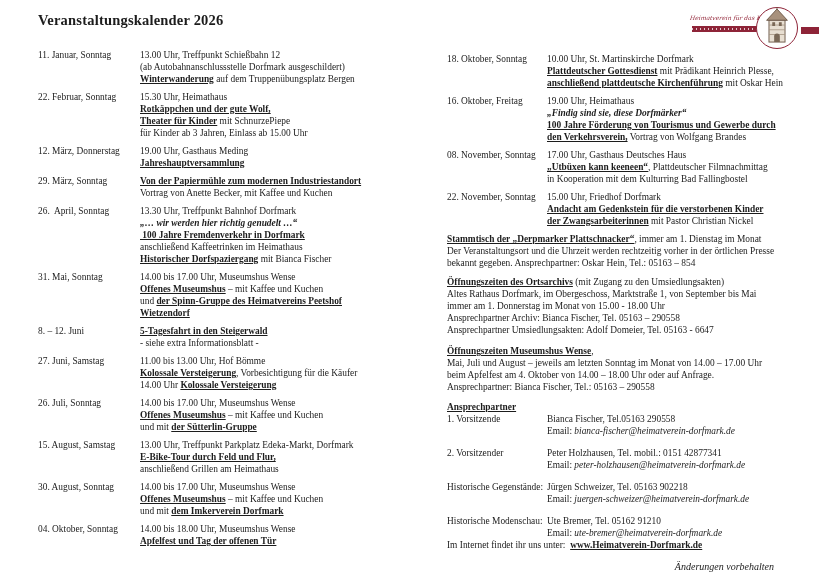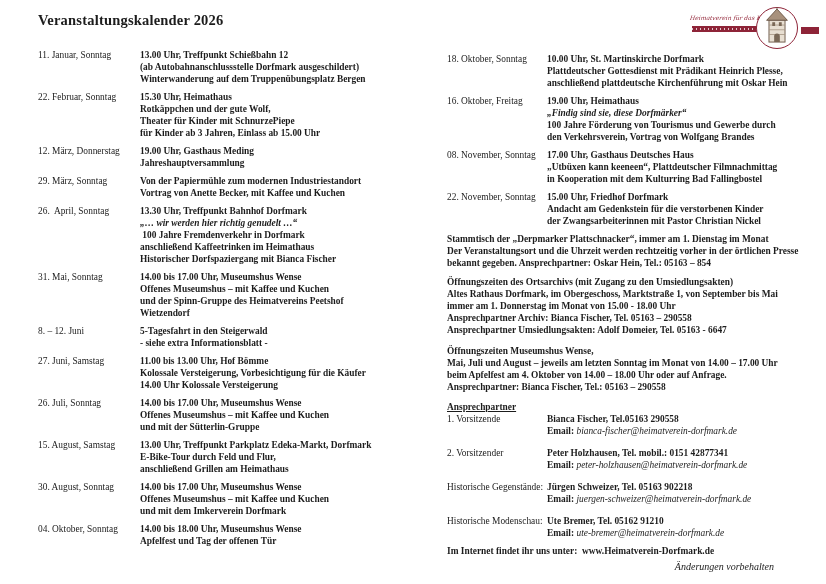--- a/index.html
+++ b/index.html
@@ -43,27 +43,27 @@
   .line{line-height:12px;white-space:pre;}
   .para{margin-top:7px;}
   .para-p1{margin-top:0;}
   .para-p2{margin-top:7px;}
   .para-p3{margin-top:9px;}
   .contacts-heading{margin-top:8px;line-height:12px;text-decoration:underline;}
   .contact-row{display:flex;margin-top:10px;}
   .contact-row:first-of-type{margin-top:0;}
   .contact-label{flex:0 0 100px;line-height:12px;white-space:pre;}
   .contact-lines{flex:1;}
-  .internet-line{margin-top:6px;line-height:12px;white-space:pre;}
+  .internet-line{margin-top:0;line-height:12px;white-space:pre;}
   .footer-note{
     position:absolute;right:52px;top:561px;
     font-style:italic;font-size:10px;color:#222;
   }
-  .seg-n{font-weight:bold;font-style:normal;text-align:center;}
-  .seg-b{font-weight:bold;}
+  .seg-n{font-weight:normal;font-style:normal;text-align:center;}
+  .seg-b{font-weight:bold;text-decoration:underline;}
   .seg-i{font-style:italic;}
   .seg-bi{font-weight:bold;font-style:italic;}
 </style>
 </head>
 <body>
 
 <div class="page">
 
   <div class="doc-title">Veranstaltungskalender 2026</div>
 

